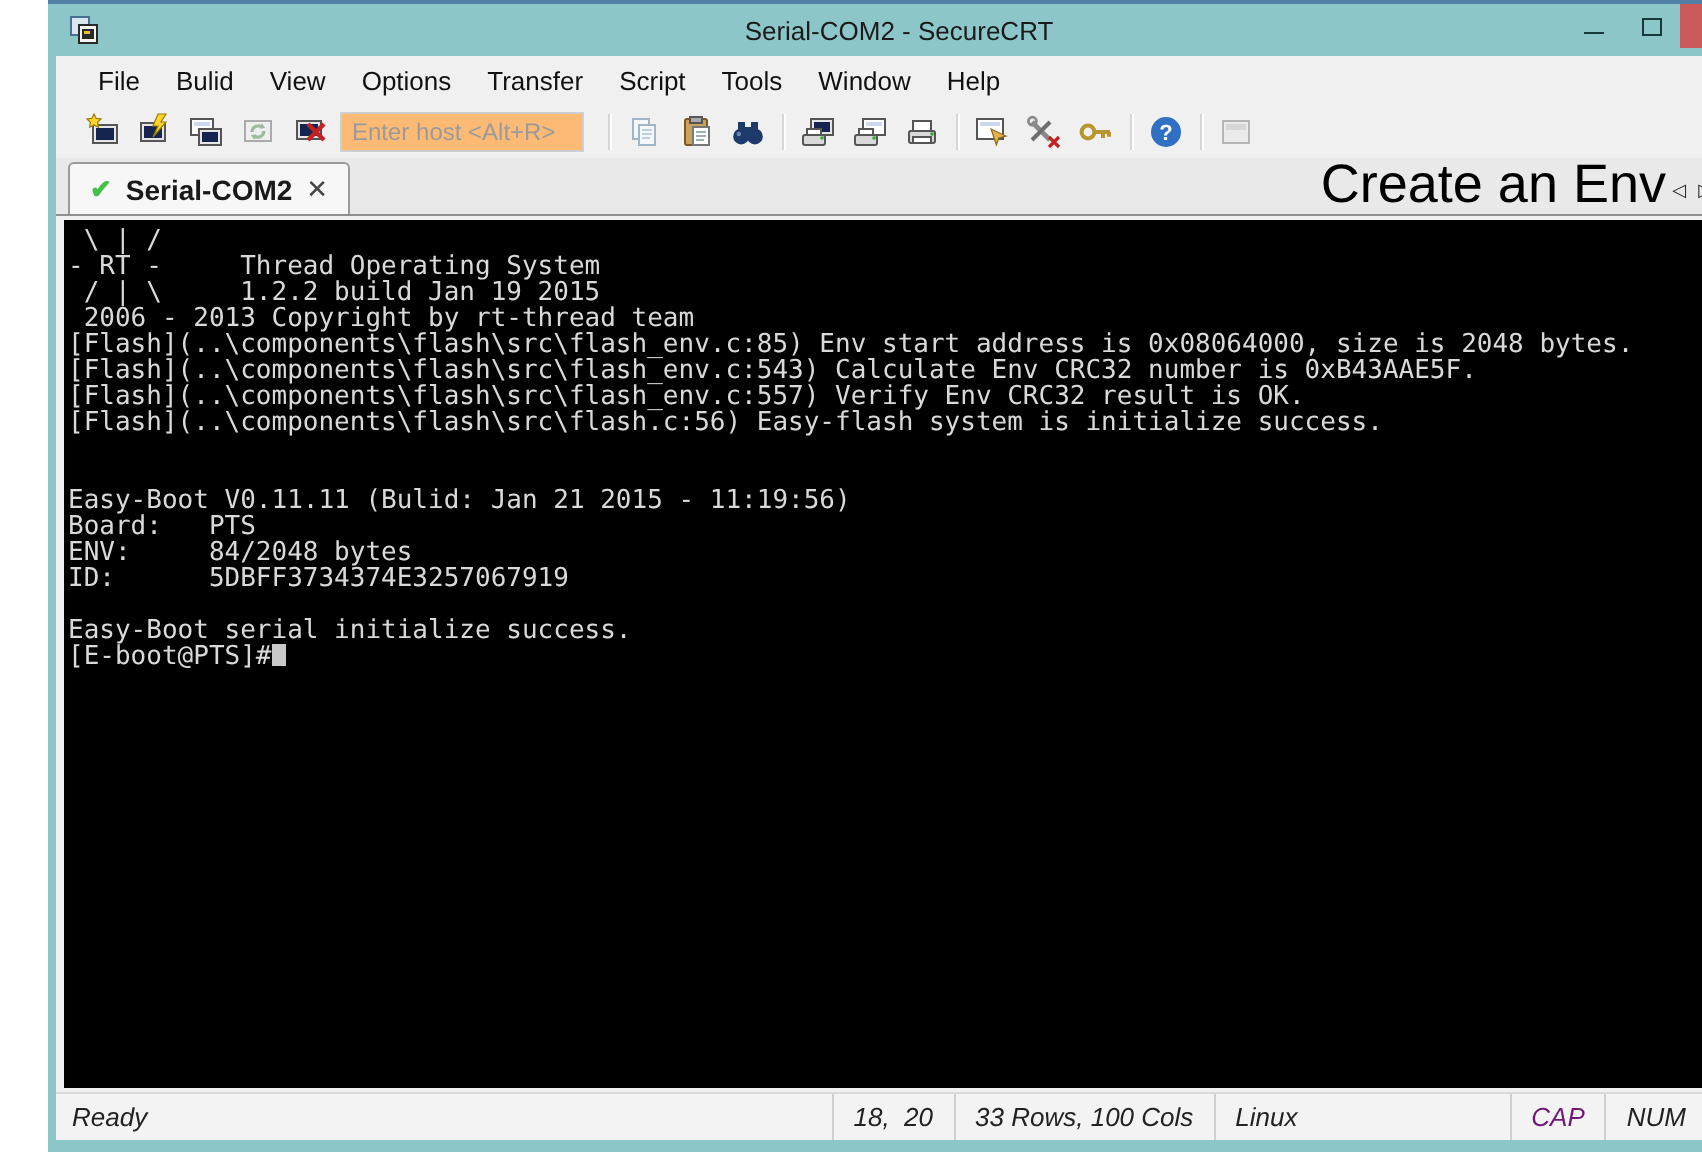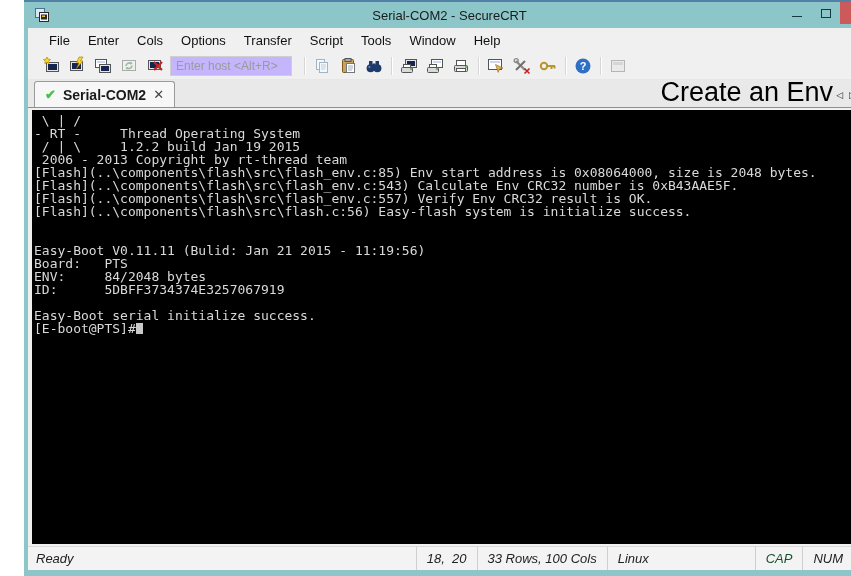--- a/index.html
+++ b/index.html
@@ -45,21 +45,21 @@
   .toolbar {
     height: 27px; background: #f0f0f0;
     border-bottom: 1px solid #e7e7e7;
     display: flex; align-items: center; padding-left: 10px;
     position: relative;
   }
   .tbtn { width: 26px; height: 24px; display: flex; align-items: center; justify-content: center; }
   .tsep { width: 1px; height: 18px; background: #d6d6d6; box-shadow: 1px 0 0 #fff; margin: 0 4px; }
   .host-input {
     width: 122px; height: 20px; margin: 0 8px 0 2px;
-    border: 1px solid #cfcfcf; background: #c4b5fd;
+    border: 1px solid #cfcfcf; background: #fdba74;
     font-family: "Liberation Sans", sans-serif; font-size: 12px; color: #444; padding: 0 5px;
   }
   .host-input::placeholder { color: #9a9a9a; }
   .ovf { position: absolute; right: 3px; top: 7px; width: 10px; }
   .ovf-bar { border-top: 1px solid #555; margin-bottom: 3px; }
   .ovf-tri { width: 0; height: 0; border-left: 4px solid transparent; border-right: 4px solid transparent; border-top: 4px solid #555; margin: 0 auto; }
 
   
   .tabbar {
     height: 28px; background: #e9e9e9;
@@ -115,21 +115,21 @@
   
   .statusbar {
     height: 24px; background: #f3f3f3; border-top: 1px solid #d9d9d9;
     display: flex; align-items: stretch;
     font-size: 13px; color: #222; font-style: italic;
   }
   .sb-ready { flex: 1; display: flex; align-items: center; padding-left: 8px; }
   .sb-cell { border-left: 1px solid #cfcfcf; display: flex; align-items: center; padding: 0 10px; }
   .sb-pos { white-space: pre; min-width: 60px; justify-content: center; }
   .sb-emulation { width: 148px; }
-  .sb-cap { color: #14532d; }
+  .sb-cap { color: #701a75; }
   .sb-grip { width: 18px; display: flex; align-items: flex-end; justify-content: flex-end; padding: 0 3px 3px 0; }
 </style>
 </head>
 <body>
 
 <div class="window">
 
   <div class="titlebar">
     <svg class="app-icon" viewBox="0 0 16 16">
       <rect x="1.5" y="1.5" width="9" height="9" fill="#dbe7ef" stroke="#4a6f94"></rect>
@@ -146,22 +146,22 @@
           <div class="glyph-max"></div>
         </div>
       <div class="wbtn btn-close">
           <span>×</span>
         </div>
     </div>
   </div>
 
   <div class="menubar">
     <div class="menu-item">File</div>
-    <div class="menu-item">Enter</div>
-    <div class="menu-item">Cols</div>
+    <div class="menu-item">Bulid</div>
+    <div class="menu-item">View</div>
     <div class="menu-item">Options</div>
     <div class="menu-item">Transfer</div>
     <div class="menu-item">Script</div>
     <div class="menu-item">Tools</div>
     <div class="menu-item">Window</div>
     <div class="menu-item">Help</div>
   </div>
 
   <div class="toolbar">
     <div class="tbtn">

